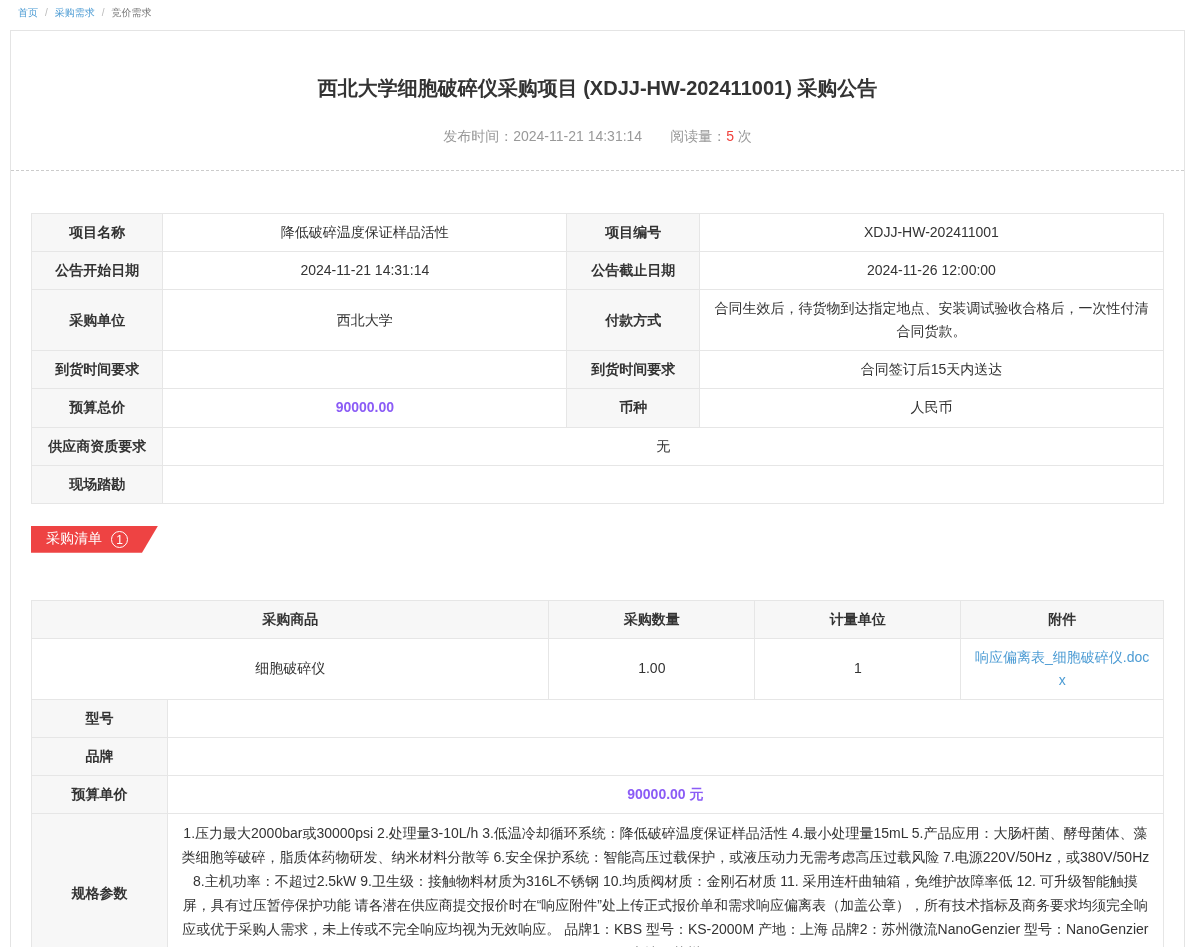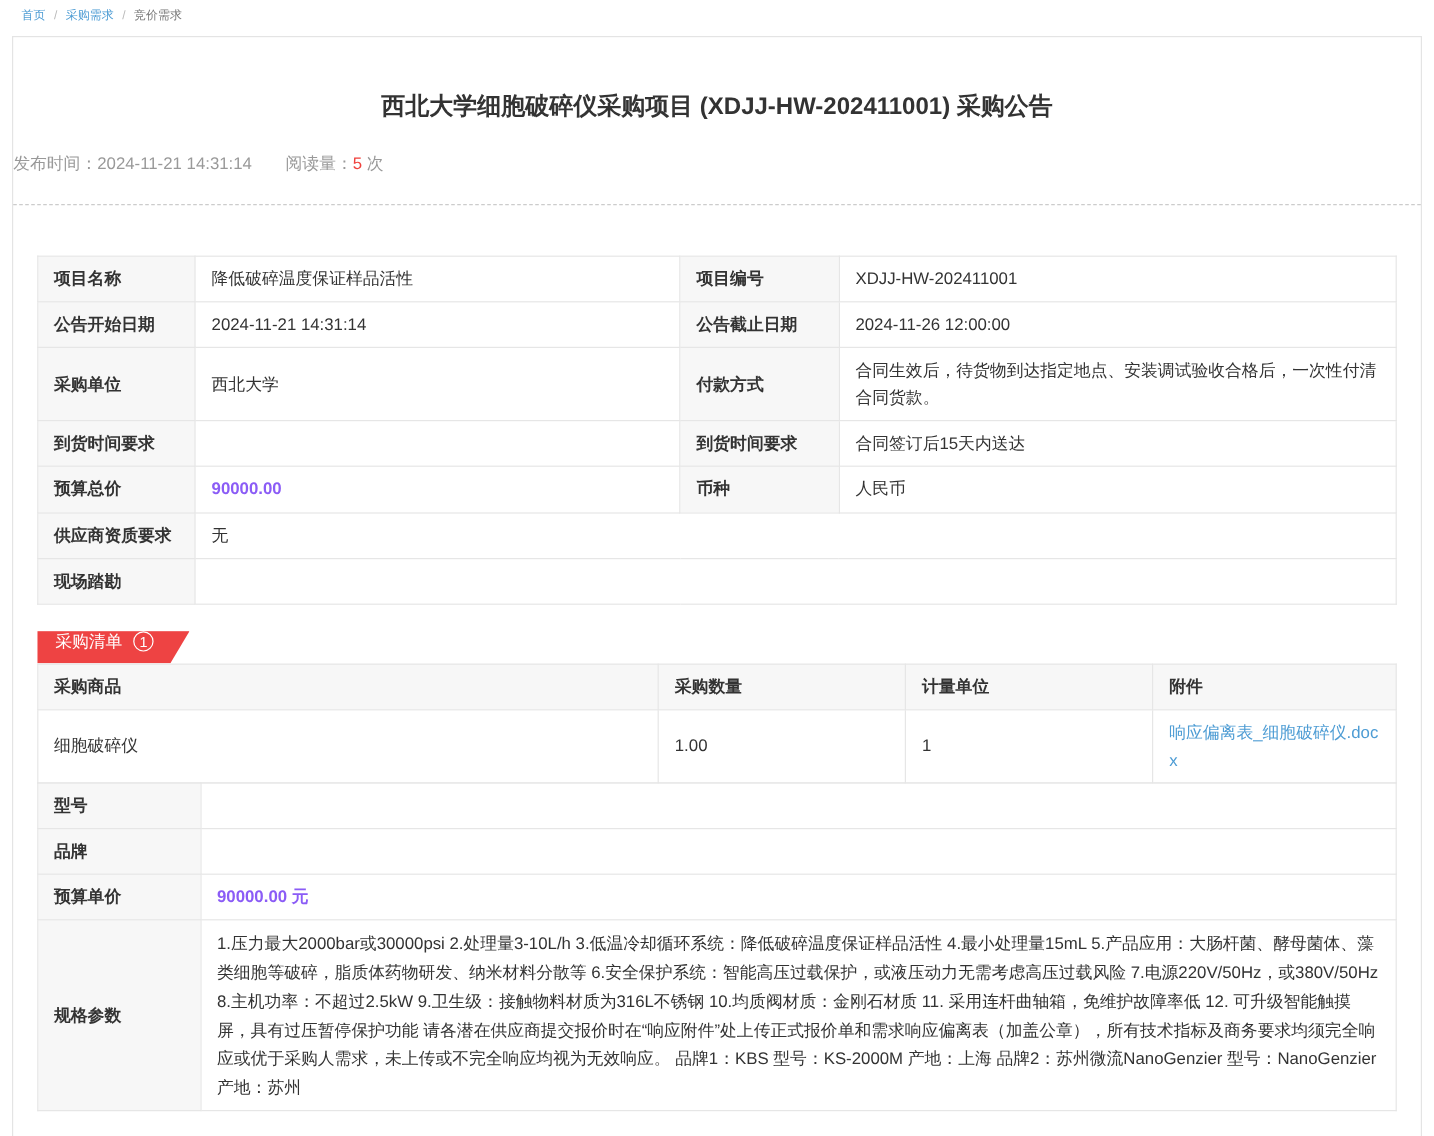--- a/index.html
+++ b/index.html
@@ -7,37 +7,37 @@
     font-family:"Liberation Sans","DejaVu Sans",sans-serif; color:#333; }
   
   .breadcrumb { padding:6px 0 0 18px; height:30px; font-size:10px; color:#999; }
   .breadcrumb a { color:#4d9cd4; text-decoration:none; cursor:pointer; }
   .breadcrumb .sep { margin:0 7px; color:#bbb; }
   .breadcrumb .current { color:#777; }
   
   .card { margin:0 10px; border:1px solid #e4e4e4; background:#fff; min-height:920px; }
   .card-head { padding-top:44px; }
   .page-title { text-align:center; font-size:20px; font-weight:bold; color:#333; }
-  .pub-line { margin-top:26px; padding-bottom:24px; font-size:14px; color:#999;
+  .pub-line { text-align:center; margin-top:26px; padding-bottom:24px; font-size:14px; color:#999;
     border-bottom:1px dashed #ccc; }
   .pub-line .red { color:#f0413c; }
   .pub-line .gap { display:inline-block; width:28px; }
   .card-body { padding:0 20px; }
   
-  table { width:100%; border-collapse:collapse; font-size:14px; table-layout:fixed; }
-  td, th { border:1px solid #e6e6e6; padding:7px 13px; text-align:left; vertical-align:middle;
+  table { width:100%; border-collapse:collapse; font-size:14px; table-layout:fixed;margin-top:47px; }
+  td, th { border:1px solid #e6e6e6; padding:7px 13px; text-align:center; vertical-align:middle;
     word-break:break-all; line-height:1.65; }
   .label-cell, th { background:#f7f7f7; font-weight:bold; color:#333; }
   .value-cell { background:#fff; color:#333; }
   .red-strong { color:#8b5cf6; font-weight:bold; }
   .info-table { margin-top:42px; }
   .info-table td { height:35px; }
   
   .section-tab-wrap { margin-top:22px; }
-  .section-tab { display:inline-flex; align-items:flex-start; background:#ee4343; color:#fff;
+  .section-tab { display:inline-flex; align-items:center; background:#ee4343; color:#fff;
     font-size:14px; height:27px; padding:0 30px 0 15px;
     clip-path:polygon(0 0,100% 0,calc(100% - 16px) 100%,0 100%); }
   .count-badge { display:inline-block; width:17px; height:17px; border:1px solid #fff;
     border-radius:50%; font-size:12px; line-height:16px; text-align:center; margin-left:9px; }
   .list-table th { height:35px; }
   .list-table td { height:35px; }
   .detail-table { margin-top:-1px; }
   .detail-table td { min-height:34px; }
   a.file-link { color:#4d9cd4; text-decoration:none; cursor:pointer; }
   .spec-text { line-height:24px; }

